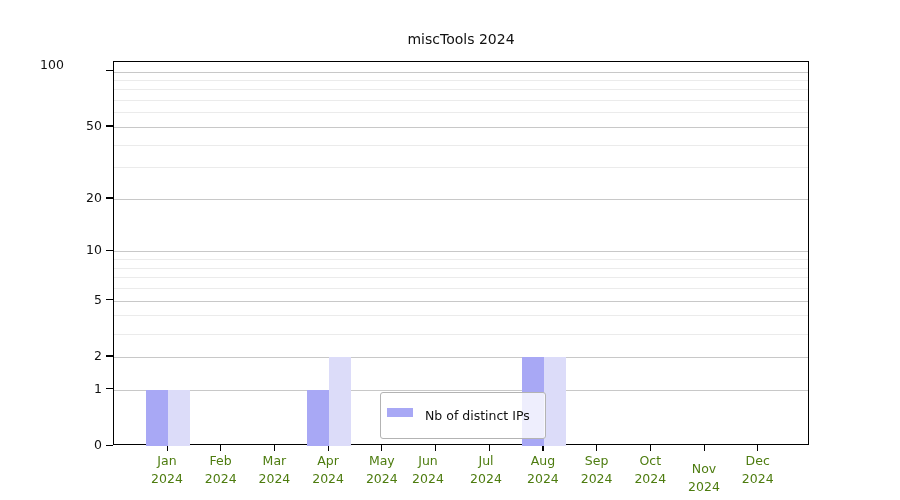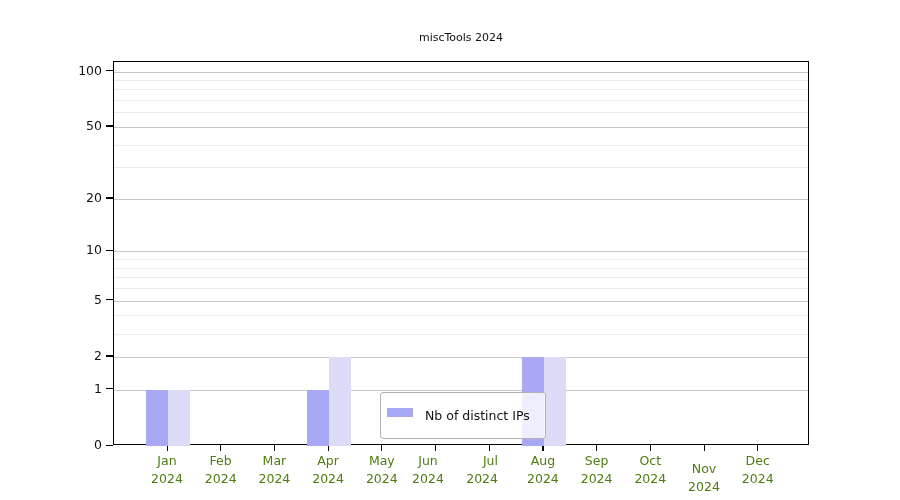--- a/index.html
+++ b/index.html
@@ -3,21 +3,21 @@
 <meta charset="utf-8">
 <style>
   html,body{margin:0;padding:0;background:#fff;}
   .figure{
     position:relative;width:900px;height:500px;background:#ffffff;
     font-family:"DejaVu Sans","Liberation Sans",sans-serif;color:#111;
     overflow:hidden;
   }
   .chart-title{
     position:absolute;left:113px;width:696px;top:31px;
-    text-align:center;font-size:11px;color:#111;
+    text-align:center;font-size:14px;color:#111;
   }
   .plot{
     position:absolute;left:113px;top:61px;width:696px;height:384px;
     border:1.2px solid #000;box-sizing:border-box;background:#fff;
   }
   .gridline{position:absolute;left:0;width:100%;height:1px;z-index:1;}
   .bar{position:absolute;z-index:3;}
   .ytick-label{
     position:absolute;left:2px;width:100px;height:16px;line-height:16px;
     text-align:right;font-size:12.5px;color:#111;
@@ -80,21 +80,21 @@
       <div class="ytick-label" style="top: 347.852px;">2</div>
       <div class="ytick-mark" style="left: 106px; top: 299.105px;"></div>
       <div class="ytick-label" style="top: 291.605px;">5</div>
       <div class="ytick-mark" style="left: 106px; top: 249.92px;"></div>
       <div class="ytick-label" style="top: 242.42px;">10</div>
       <div class="ytick-mark" style="left: 106px; top: 197.448px;"></div>
       <div class="ytick-label" style="top: 189.948px;">20</div>
       <div class="ytick-mark" style="left: 106px; top: 125.447px;"></div>
       <div class="ytick-label" style="top: 117.947px;">50</div>
       <div class="ytick-mark" style="left: 106px; top: 70px;"></div>
-      <div class="ytick-label" style="top: 63px;">100</div>
+      <div class="ytick-label" style="top: 57px; text-align: center;">100</div>
     </div>
   <div id="xaxis">
       <div class="xtick-mark" style="left: 166.5px; top: 445px;"></div>
       <div class="xtick-label" style="left: 135px; top: 452px;">Jan
 2024</div>
       <div class="xtick-mark" style="left: 220.2px; top: 445px;"></div>
       <div class="xtick-label" style="left: 188.7px; top: 452px;">Feb
 2024</div>
       <div class="xtick-mark" style="left: 273.9px; top: 445px;"></div>
       <div class="xtick-label" style="left: 242.4px; top: 452px;">Mar
@@ -102,21 +102,21 @@
       <div class="xtick-mark" style="left: 327.6px; top: 445px;"></div>
       <div class="xtick-label" style="left: 296.1px; top: 452px;">Apr
 2024</div>
       <div class="xtick-mark" style="left: 381.3px; top: 445px;"></div>
       <div class="xtick-label" style="left: 349.8px; top: 452px;">May
 2024</div>
       <div class="xtick-mark" style="left: 435px; top: 445px;"></div>
       <div class="xtick-label" style="left: 396px; top: 452px;">Jun
 2024</div>
       <div class="xtick-mark" style="left: 488.7px; top: 445px;"></div>
-      <div class="xtick-label" style="left: 434px; top: 452px; text-align: right;">Jul
+      <div class="xtick-label" style="left: 454px; top: 452px;">Jul
 2024</div>
       <div class="xtick-mark" style="left: 542.4px; top: 445px;"></div>
       <div class="xtick-label" style="left: 510.9px; top: 452px;">Aug
 2024</div>
       <div class="xtick-mark" style="left: 596.1px; top: 445px;"></div>
       <div class="xtick-label" style="left: 564.6px; top: 452px;">Sep
 2024</div>
       <div class="xtick-mark" style="left: 649.8px; top: 445px;"></div>
       <div class="xtick-label" style="left: 618.3px; top: 452px;">Oct
 2024</div>

